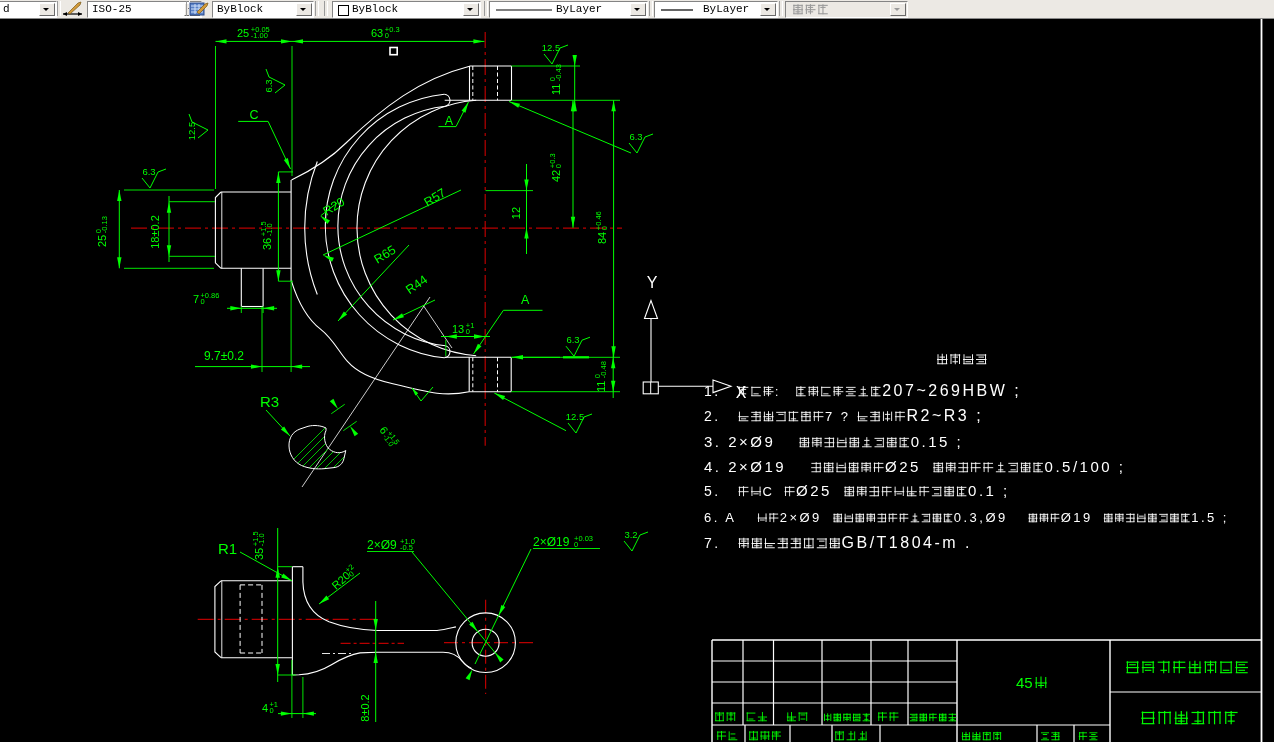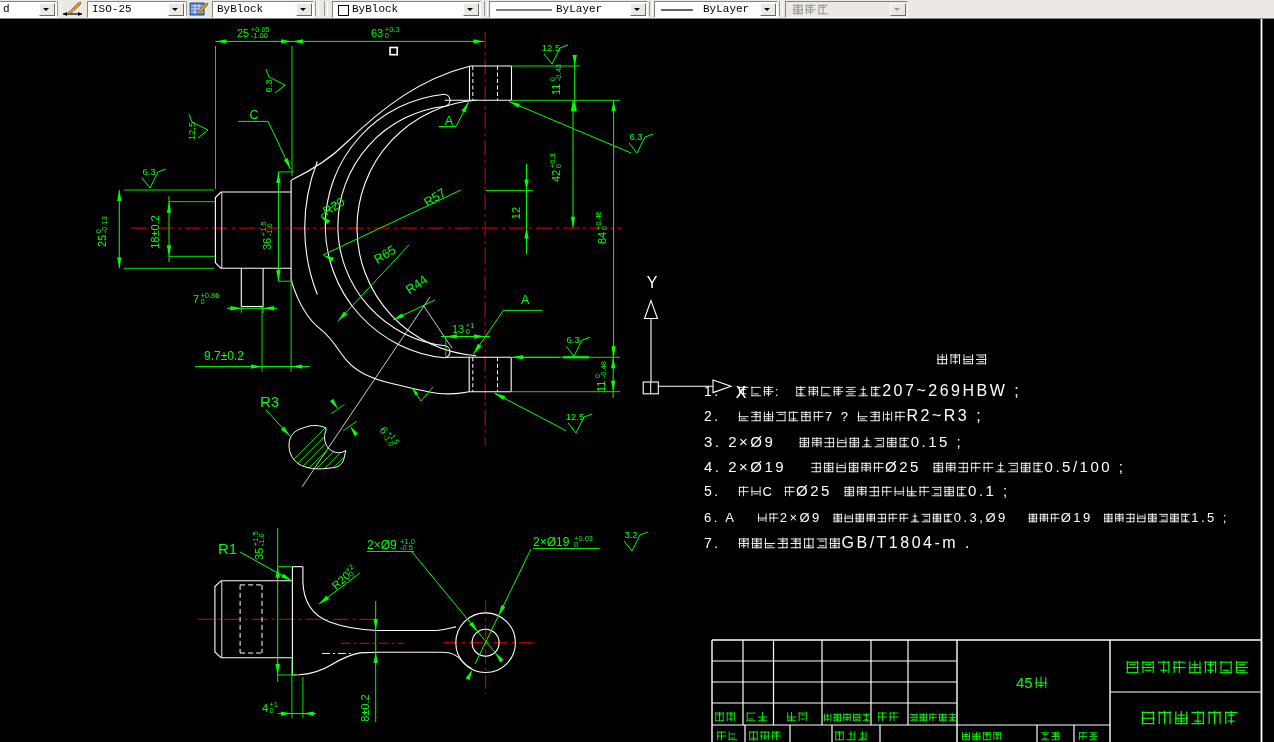--- a/index.html
+++ b/index.html
@@ -1172,21 +1172,21 @@
  <div class="combo" style="left:-60px;width:115px;">
       <span class="ct" style="left:62px;">d</span>
       <span class="cb"></span>
     </div>
  <div class="sep" style="left:57px;"></div>
  <svg class="ico" style="left:61px;" width="24" height="16" viewBox="0 0 24 16">
    <path d="M2,13 L21,13" stroke="#000" stroke-width="1.2"></path>
       <path d="M2,13 l4,-2 v4 z M21,13 l-4,-2 v4 z" fill="#000"></path>
    <path d="M7,12 L17,2 L20,1 L19,4 L9,13 Z" fill="#d29a3a" stroke="#7a5a1a" stroke-width="0.7"></path>
  </svg>
- <div class="combo" style="left:87px;width:97px;">
+ <div class="combo" style="left:87px;width:97px;padding-left:16px;">
       <span class="ct">ISO-25</span>
       <span class="cb"></span>
     </div>
  <div class="sep" style="left:186px;"></div>
  <svg class="ico" style="left:189px;" width="21" height="16" viewBox="0 0 21 16">
    <rect x="1" y="2" width="14" height="12" fill="#5b82c8" stroke="#2a4a8a"></rect>
    <path d="M2,5 h12 M2,8 h12 M2,11 h12 M6,3 v10 M10,3 v10" stroke="#cfe0f8" stroke-width="1"></path>
    <path d="M8,11 L16,3 L19,2 L18,5 L10,13 Z" fill="#d29a3a" stroke="#7a5a1a" stroke-width="0.7"></path>
  </svg>
  <div class="combo" style="left:212px;width:100px;">

